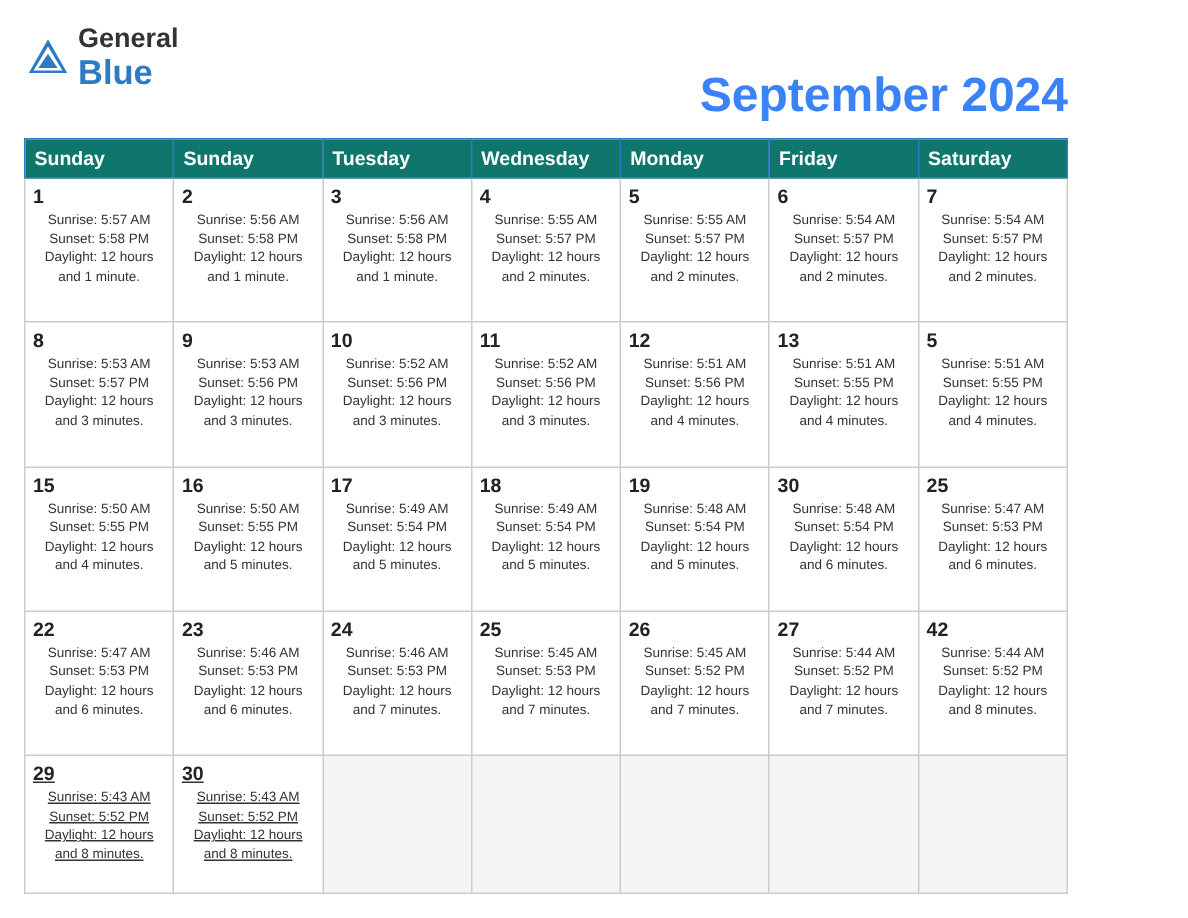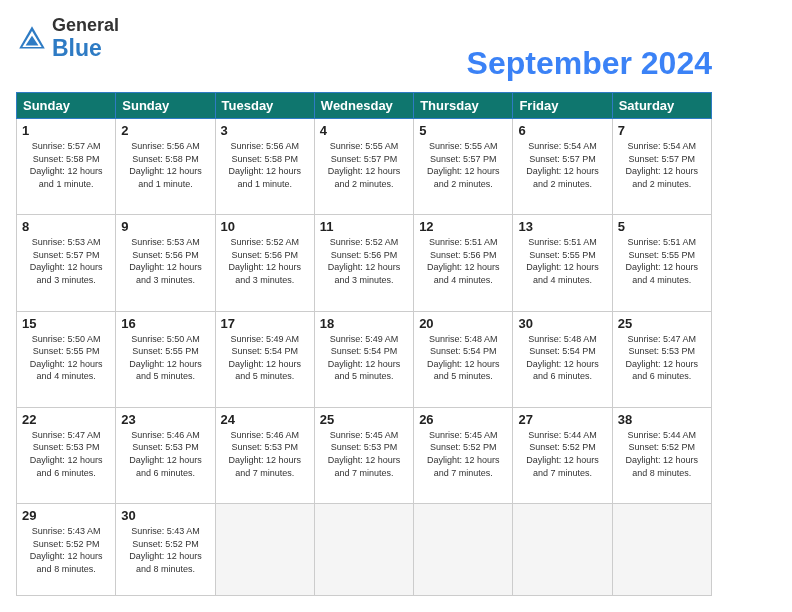--- a/index.html
+++ b/index.html
@@ -84,20 +84,21 @@
       color: #222;
     }
     .day-info {
       font-size: 9px;
       line-height: 1.4;
       color: #333;
       text-align: center;
     }
     .last-row td {
       height: 65px;
+      text-decoration: underline;
     }
   </style>
 </head>
 <body>
 
 <div class="page">
   <div class="header">
     <div class="logo">
       <svg class="logo-icon" viewBox="0 0 40 40">
         <polygon points="20,4 36,32 4,32" fill="#2e7bc4"></polygon>
@@ -114,21 +115,21 @@
     </div>
   </div>
 
   <table class="calendar">
     <thead>
       <tr>
         <th>Sunday</th>
         <th>Sunday</th>
         <th>Tuesday</th>
         <th>Wednesday</th>
-        <th>Thursday</th>
+        <th>Monday</th>
         <th>Friday</th>
         <th>Saturday</th>
       </tr>
     </thead>
     <tbody id="calendar-body">
     <tr>
           <td>
         <span class="day-num">1</span>
         <div class="day-info">
           Sunrise: 5:57 AM<br>
@@ -270,21 +271,21 @@
       </td>
           <td>
         <span class="day-num">18</span>
         <div class="day-info">
           Sunrise: 5:49 AM<br>
           Sunset: 5:54 PM<br>
           Daylight: 12 hours and 5 minutes.
         </div>
       </td>
           <td>
-        <span class="day-num">20</span>
+        <span class="day-num">19</span>
         <div class="day-info">
           Sunrise: 5:48 AM<br>
           Sunset: 5:54 PM<br>
           Daylight: 12 hours and 5 minutes.
         </div>
       </td>
           <td>
         <span class="day-num">30</span>
         <div class="day-info">
           Sunrise: 5:48 AM<br>
@@ -344,21 +345,21 @@
       </td>
           <td>
         <span class="day-num">27</span>
         <div class="day-info">
           Sunrise: 5:44 AM<br>
           Sunset: 5:52 PM<br>
           Daylight: 12 hours and 7 minutes.
         </div>
       </td>
           <td>
-        <span class="day-num">38</span>
+        <span class="day-num">42</span>
         <div class="day-info">
           Sunrise: 5:44 AM<br>
           Sunset: 5:52 PM<br>
           Daylight: 12 hours and 8 minutes.
         </div>
       </td>
         </tr>
         <tr class="last-row">
           <td>
         <span class="day-num">29</span>

